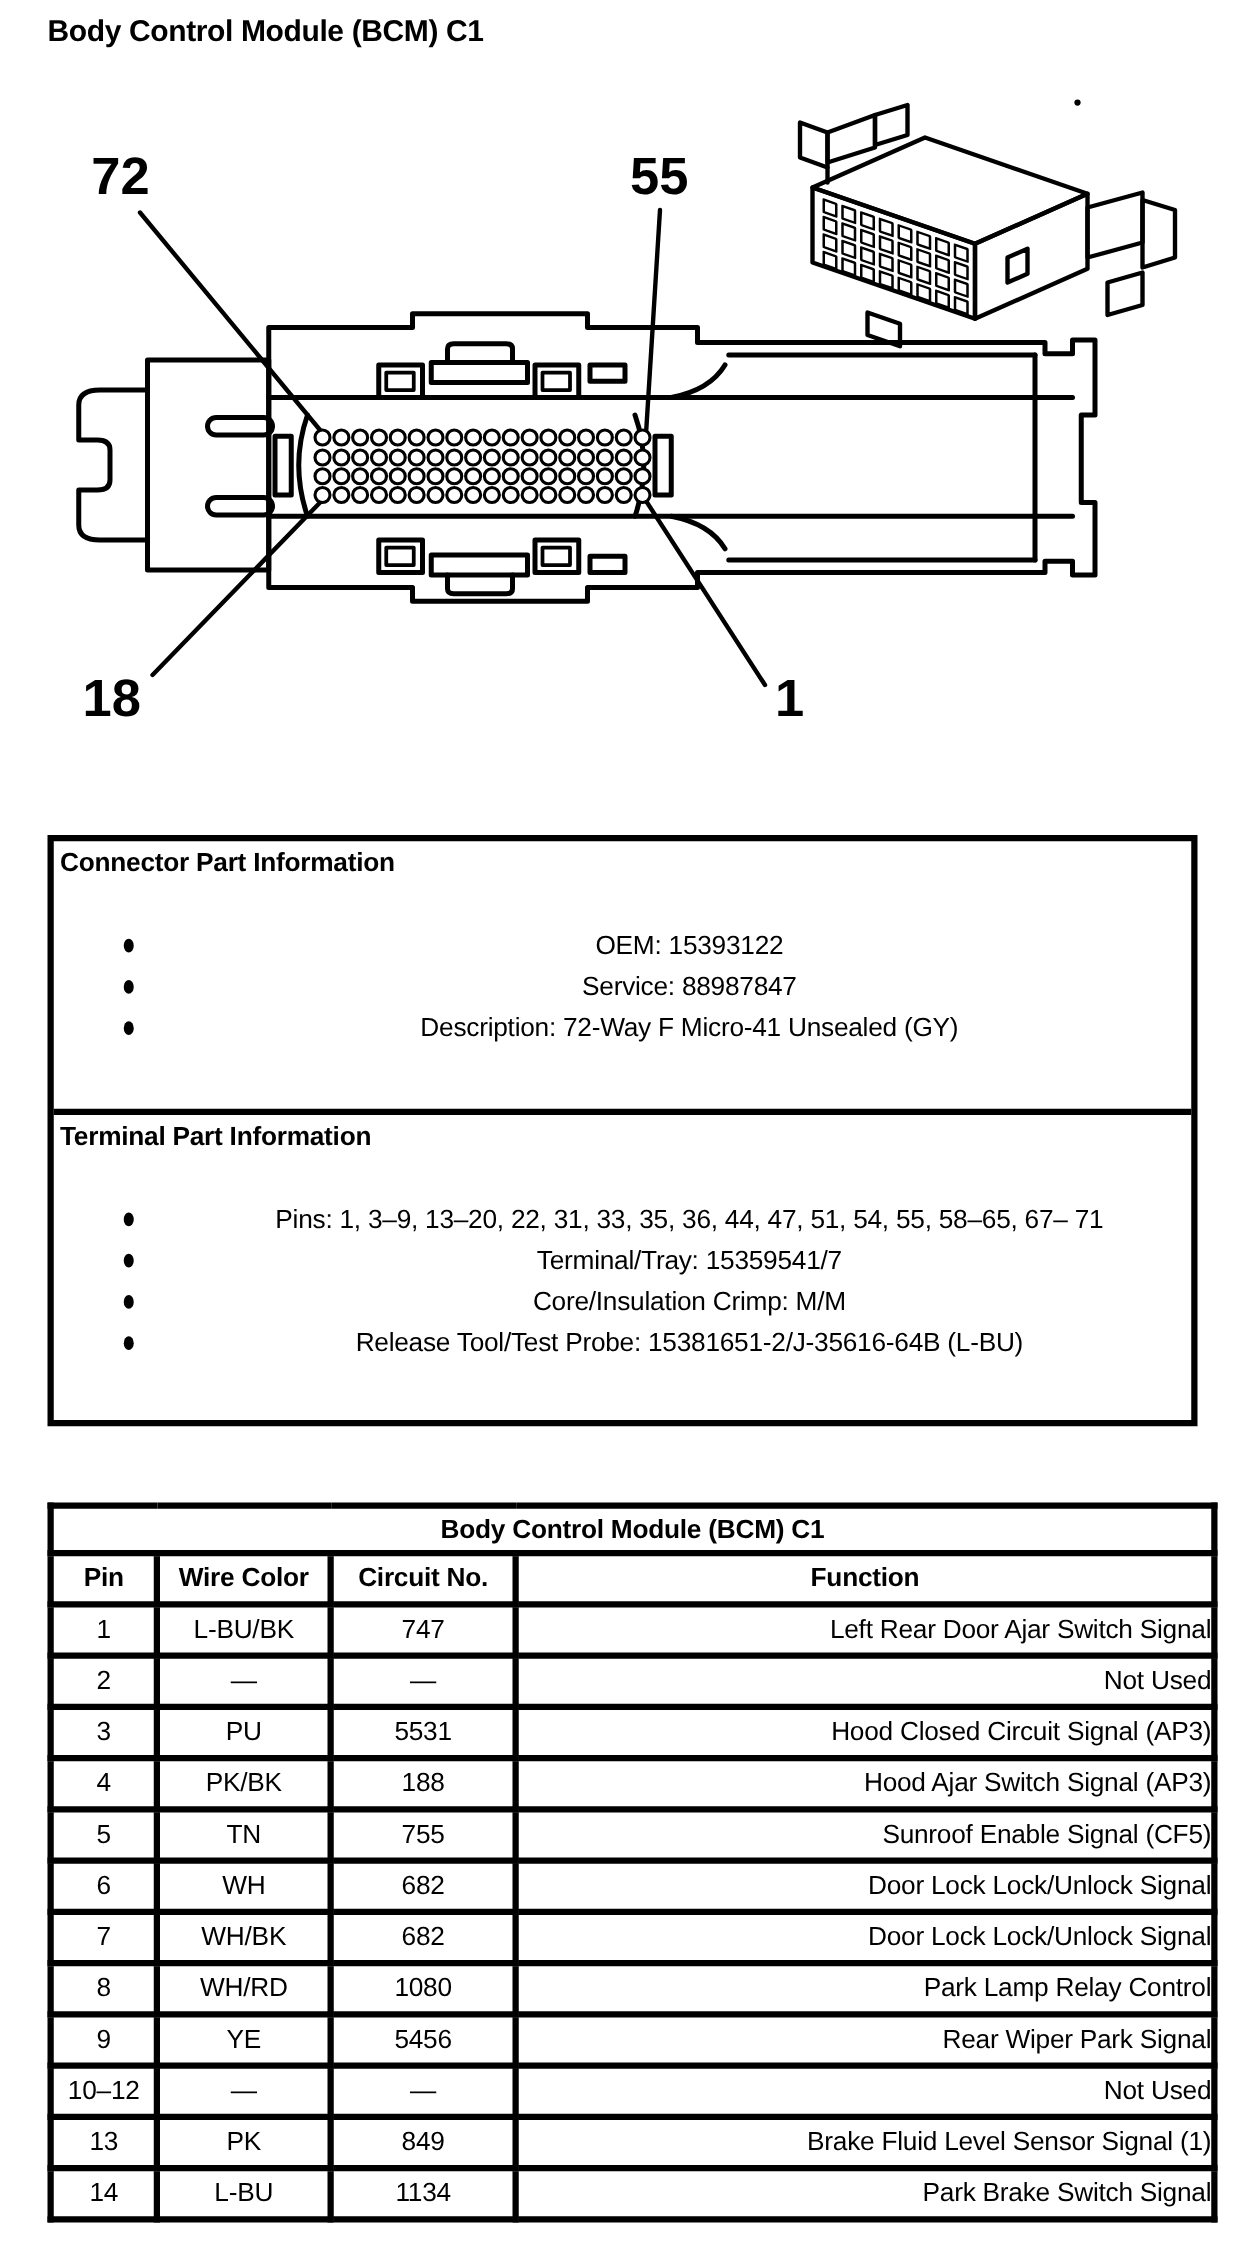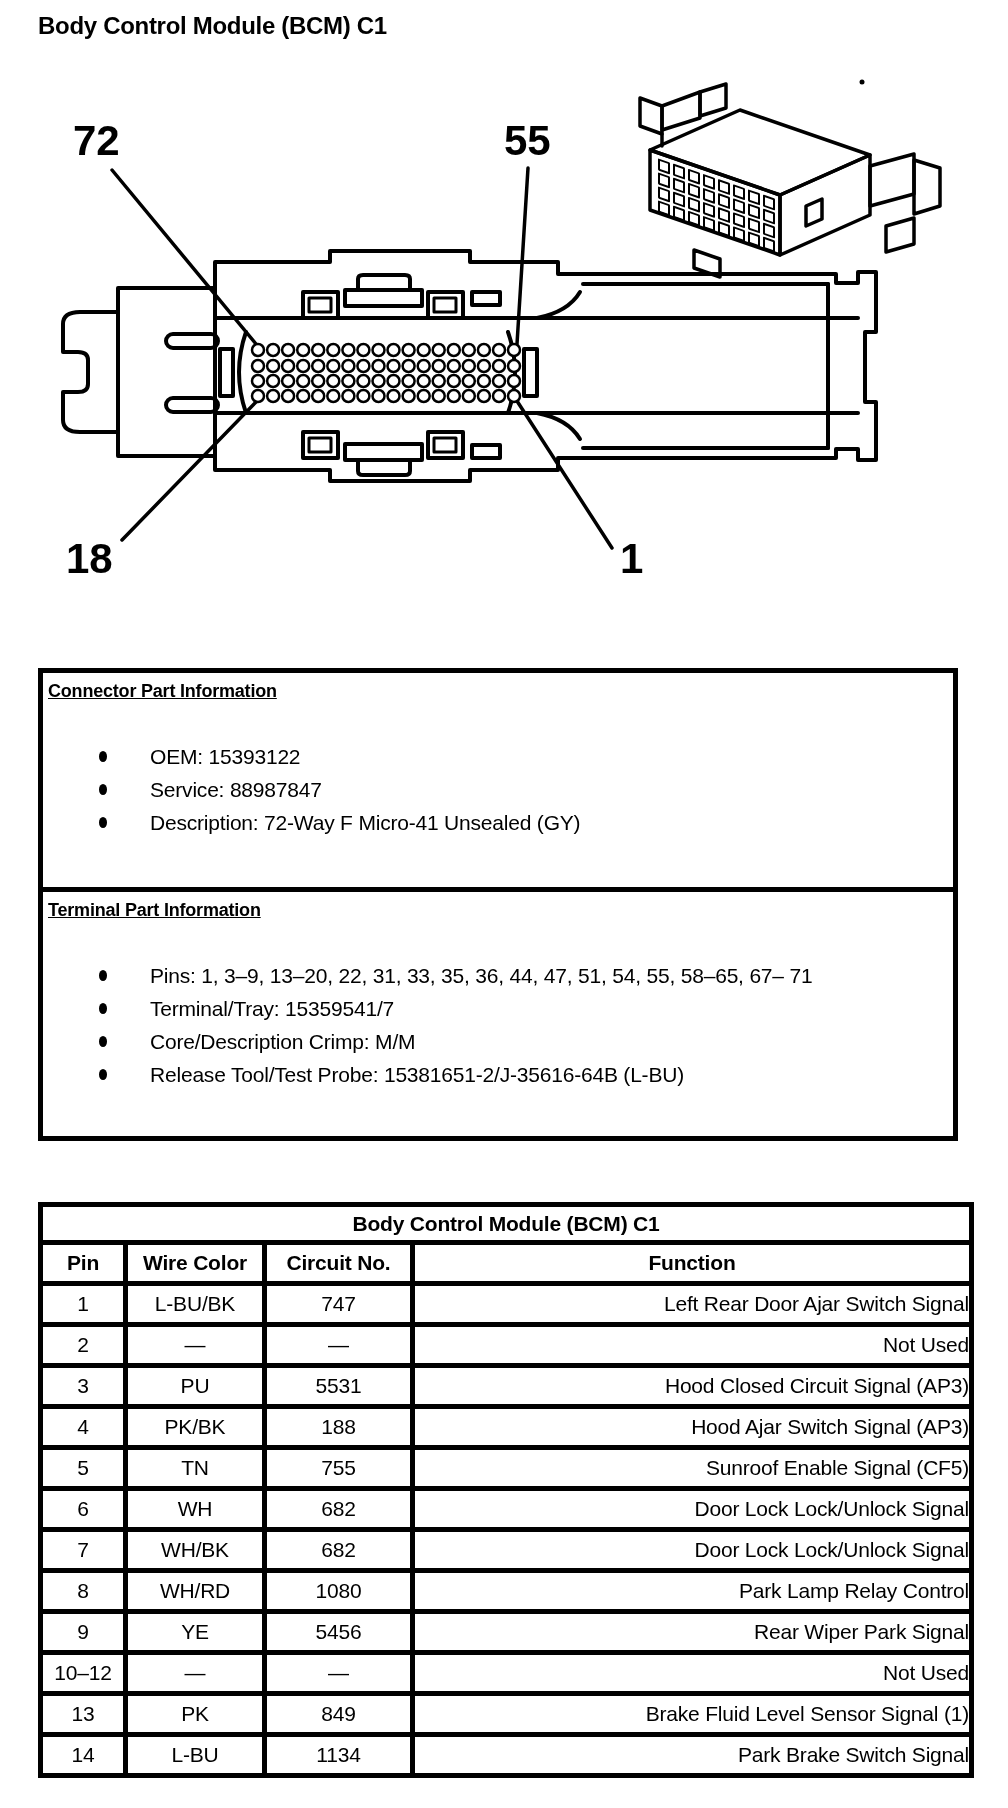--- a/index.html
+++ b/index.html
@@ -17,29 +17,29 @@
   .diagram-svg{position:absolute;left:0;top:0;}
 
   
   .info-box{
     position:absolute;left:38px;top:668px;width:920px;height:473px;
     border:5px solid #000;box-sizing:border-box;
   }
   .info-section{box-sizing:border-box;}
   .info-section.first{height:219px;border-bottom:5px solid #000;}
   .info-header{
-    font-size:18px;font-weight:bold;line-height:26px;
-    padding:5px 0 0 5px;letter-spacing:-0.2px;text-decoration:underline;
+    font-size:21px;font-weight:bold;line-height:26px;
+    padding:5px 0 0 5px;letter-spacing:-0.2px;
   }
   ul.bullet-list{
     margin:36px 0 0 0;padding:0;list-style:none;
   }
   ul.bullet-list li{
     position:relative;font-size:21px;line-height:33px;
-    padding-left:107px;letter-spacing:-0.2px;white-space:nowrap;
+    padding-left:107px;letter-spacing:-0.2px;white-space:nowrap;text-align:center;
   }
   ul.bullet-list li::before{
     content:"";position:absolute;left:56px;top:11px;
     width:8px;height:11px;border-radius:50%;background:#000;
   }
 
   
   table.pin-table{
     position:absolute;left:38px;top:1202px;width:936px;
     border-collapse:collapse;table-layout:fixed;
@@ -250,21 +250,21 @@
         <li>OEM: 15393122</li>
         <li>Service: 88987847</li>
         <li>Description: 72-Way F Micro-41 Unsealed (GY)</li>
       </ul>
   </div>
   <div class="info-section">
     <div class="info-header">Terminal Part Information</div>
     <ul class="bullet-list">
         <li>Pins: 1, 3–9, 13–20, 22, 31, 33, 35, 36, 44, 47, 51, 54, 55, 58–65, 67– 71</li>
         <li>Terminal/Tray: 15359541/7</li>
-        <li>Core/Description Crimp: M/M</li>
+        <li>Core/Insulation Crimp: M/M</li>
         <li>Release Tool/Test Probe: 15381651-2/J-35616-64B (L-BU)</li>
       </ul>
   </div>
 </div>
 
 <table class="pin-table">
   <colgroup>
     <col class="c-pin">
       <col class="c-wire">
       <col class="c-circuit">

